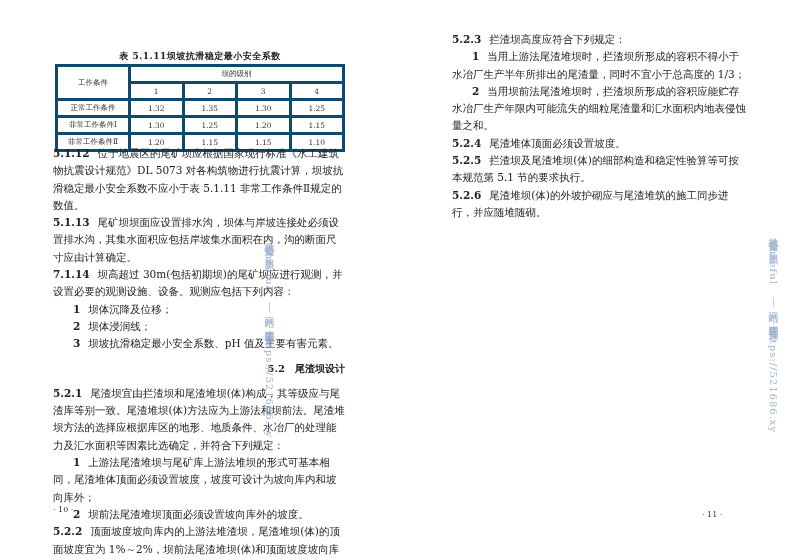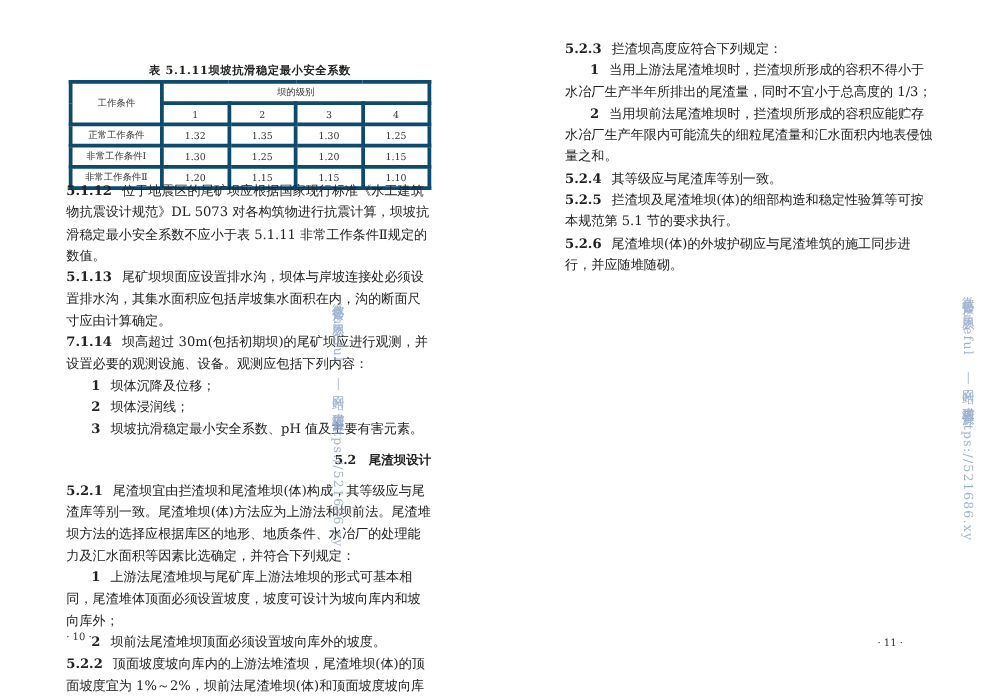--- a/index.html
+++ b/index.html
@@ -114,21 +114,21 @@
 
   <div class="page-no page-no-left">· 10 ·</div>
 </div>
 
 <div class="page page-right"></div>
 
 <div class="text right-text">
   <p><span class="clause-no">5.2.3</span><span>拦渣坝高度应符合下列规定：</span></p>
   <p class="item"><span class="item-no">1</span><span>当用上游法尾渣堆坝时，拦渣坝所形成的容积不得小于水冶厂生产半年所排出的尾渣量，同时不宜小于总高度的 1/3；</span></p>
   <p class="item"><span class="item-no">2</span><span>当用坝前法尾渣堆坝时，拦渣坝所形成的容积应能贮存水冶厂生产年限内可能流失的细粒尾渣量和汇水面积内地表侵蚀量之和。</span></p>
-  <p><span class="clause-no">5.2.4</span><span>其等级应与尾渣库等别一致。</span></p>
+  <p><span class="clause-no">5.2.4</span><span>尾渣堆体顶面必须设置坡度。</span></p>
   <p><span class="clause-no">5.2.5</span><span>拦渣坝及尾渣堆坝(体)的细部构造和稳定性验算等可按本规范第 5.1 节的要求执行。</span></p>
   <p><span class="clause-no">5.2.6</span><span>尾渣堆坝(体)的外坡护砌应与尾渣堆筑的施工同步进行，并应随堆随砌。</span></p>
 </div>
 
 <div class="page-no page-no-right">· 11 ·</div>
 
 <div class="watermark wm-center">微信公众号：豚贝useful ｜ 网站：大猫工程资源 https://521686.xy</div>
 <div class="watermark wm-right">微信公众号：豚贝useful ｜ 网站：大猫工程资源 https://521686.xy</div>
 
 </body></html>

